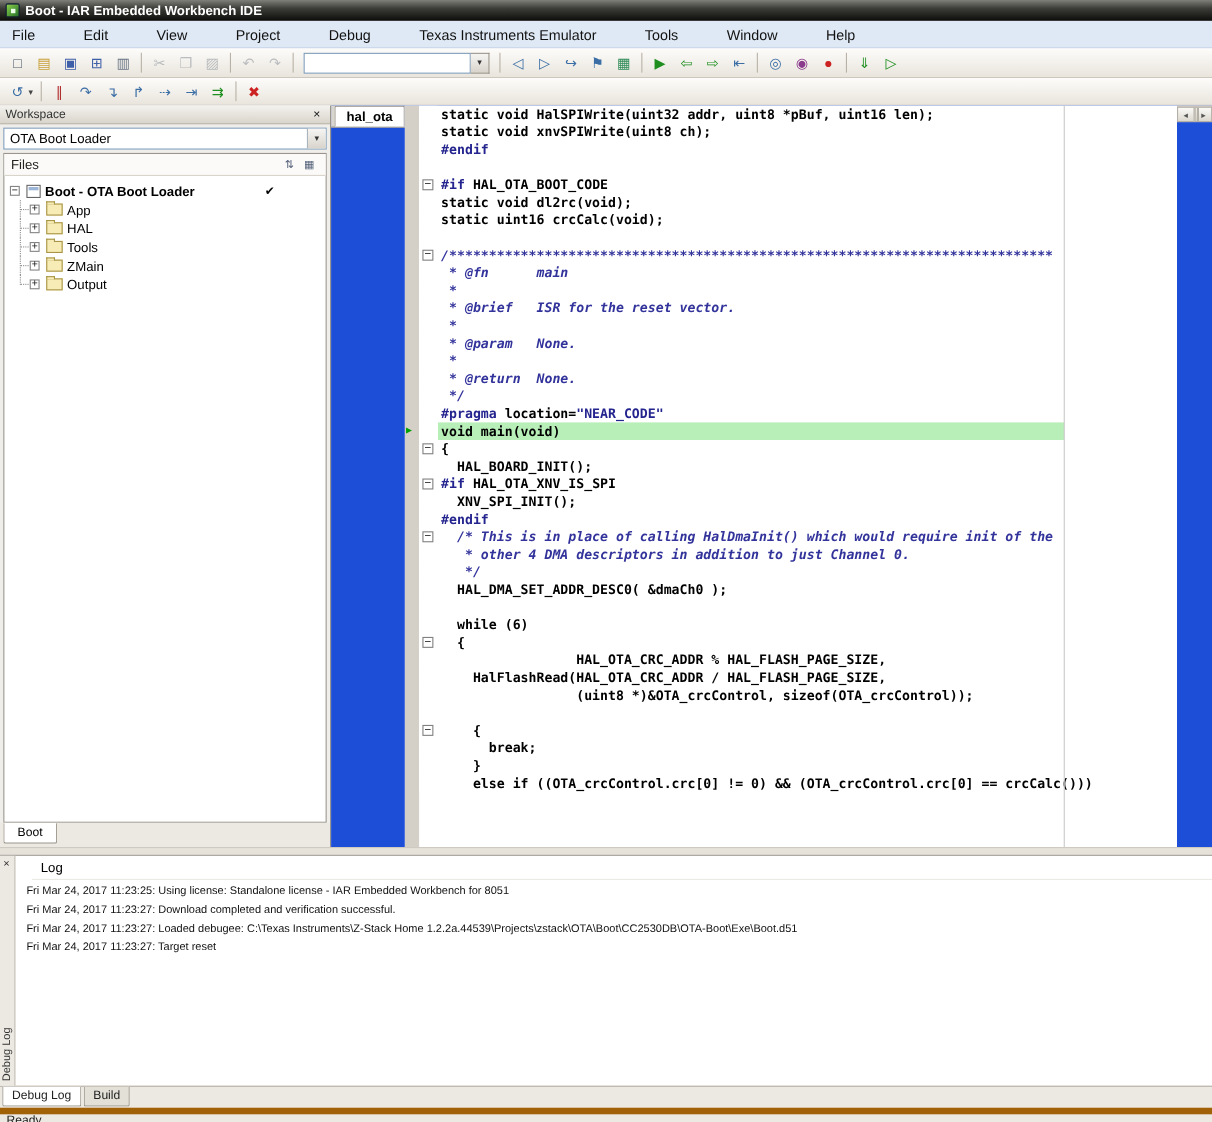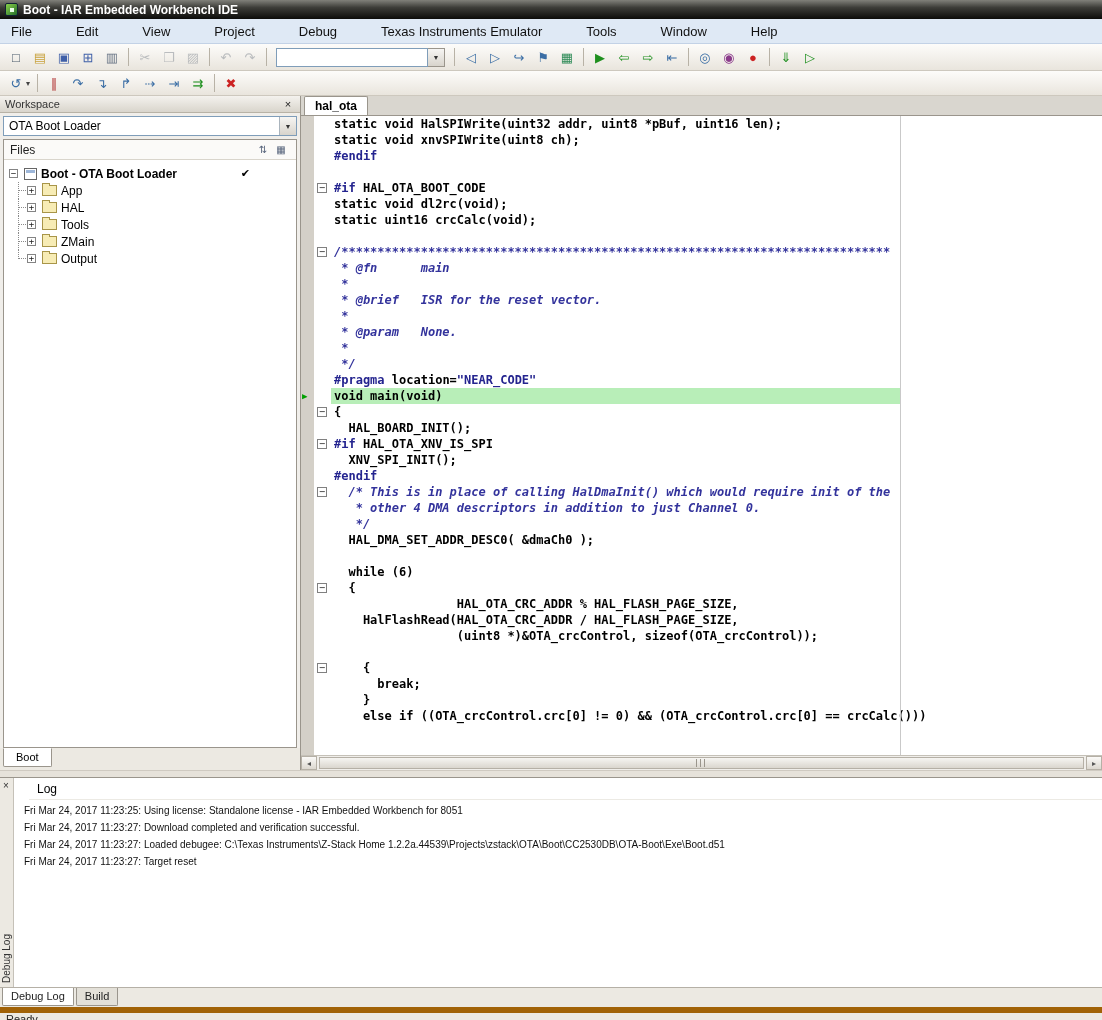--- a/index.html
+++ b/index.html
@@ -78,21 +78,21 @@
   .project-icon { width:13px; height:12px; flex:none; background:#fff; border:1px solid #666;
     margin:0 4px 0 3px; position:relative; }
   .project-icon::before { content:""; position:absolute; top:1px; left:1px; right:1px; height:3px; background:#9db6d8; }
   .tree-label.b { font-weight:bold; }
   .tree-check { margin-left:auto; margin-right:46px; font-size:11px; color:#000; }
   .ws-tabs { height:22px; flex:none; background:#ece9e2; display:flex; align-items:flex-start; padding:0 3px; }
   .ws-tab { background:#fff; border:1px solid #9a958c; border-top:1px solid #fff; padding:2px 12px 3px;
     font-size:11px; border-radius:0 0 2px 2px; }
 
   
-  .editor { flex:1; min-width:0; display:flex; flex-direction:column; background:#1d4ed8; }
+  .editor { flex:1; min-width:0; display:flex; flex-direction:row; background:#1d4ed8; }
   .ed-tabbar { height:20px; flex:none; background:#d9d6cf; border-bottom:1px solid #9a958c;
     display:flex; align-items:flex-end; padding-left:3px; }
   .ed-tab { background:#fff; border:1px solid #9a958c; border-bottom:none; padding:2px 10px 2px;
     font-size:12px; font-weight:bold; border-radius:2px 2px 0 0; }
   .ed-content { flex:1; min-height:0; position:relative; overflow:hidden; background:#fff; }
   .margin-line { position:absolute; left:599px; top:0; bottom:0; width:1px; background:#c9c9c9; }
   .gut-strip { position:absolute; left:0; top:0; bottom:0; width:13px; background:#d4d0c8; }
   .code-line { display:flex; height:16px; line-height:16px; white-space:pre; position:relative;
     font-family:"DejaVu Sans Mono",monospace; font-size:12px; font-weight:bold; }
   .gut { width:13px; flex:none; position:relative; }
@@ -290,20 +290,21 @@
             <div class="code-line"><span class="gut"></span><span class="fold"></span><span class="txt"><span class="c-pl">static void dl2rc(void);</span></span></div>
             <div class="code-line"><span class="gut"></span><span class="fold"></span><span class="txt"><span class="c-pl">static uint16 crcCalc(void);</span></span></div>
             <div class="code-line"><span class="gut"></span><span class="fold"></span><span class="txt"></span></div>
             <div class="code-line"><span class="gut"></span><span class="fold"><span class="fold-box">−</span></span><span class="txt"><span class="c-cm">/****************************************************************************</span></span></div>
             <div class="code-line"><span class="gut"></span><span class="fold"></span><span class="txt"><span class="c-cm"> * @fn      main</span></span></div>
             <div class="code-line"><span class="gut"></span><span class="fold"></span><span class="txt"><span class="c-cm"> *</span></span></div>
             <div class="code-line"><span class="gut"></span><span class="fold"></span><span class="txt"><span class="c-cm"> * @brief   ISR for the reset vector.</span></span></div>
             <div class="code-line"><span class="gut"></span><span class="fold"></span><span class="txt"><span class="c-cm"> *</span></span></div>
             <div class="code-line"><span class="gut"></span><span class="fold"></span><span class="txt"><span class="c-cm"> * @param   None.</span></span></div>
             <div class="code-line"><span class="gut"></span><span class="fold"></span><span class="txt"><span class="c-cm"> *</span></span></div>
+            <div class="code-line"><span class="gut"></span><span class="fold"></span><span class="txt"><span class="c-cm"> * @return  None.</span></span></div>
             <div class="code-line"><span class="gut"></span><span class="fold"></span><span class="txt"><span class="c-cm"> */</span></span></div>
             <div class="code-line"><span class="gut"></span><span class="fold"></span><span class="txt"><span class="c-pp">#pragma</span><span class="c-pl"> location=</span><span class="c-st">"NEAR_CODE"</span></span></div>
             <div class="code-line"><span class="gut"><span class="exec-arrow">▶</span></span><span class="fold"></span><span class="txt hl"><span class="c-pl">void main(void)</span></span></div>
             <div class="code-line"><span class="gut"></span><span class="fold"><span class="fold-box">−</span></span><span class="txt"><span class="c-pl">{</span></span></div>
             <div class="code-line"><span class="gut"></span><span class="fold"></span><span class="txt"><span class="c-pl">  HAL_BOARD_INIT();</span></span></div>
             <div class="code-line"><span class="gut"></span><span class="fold"><span class="fold-box">−</span></span><span class="txt"><span class="c-pp">#if</span><span class="c-pl"> HAL_OTA_XNV_IS_SPI</span></span></div>
             <div class="code-line"><span class="gut"></span><span class="fold"></span><span class="txt"><span class="c-pl">  XNV_SPI_INIT();</span></span></div>
             <div class="code-line"><span class="gut"></span><span class="fold"></span><span class="txt"><span class="c-pp">#endif</span></span></div>
             <div class="code-line"><span class="gut"></span><span class="fold"><span class="fold-box">−</span></span><span class="txt"><span class="c-cm">  /* This is in place of calling HalDmaInit() which would require init of the</span></span></div>
             <div class="code-line"><span class="gut"></span><span class="fold"></span><span class="txt"><span class="c-cm">   * other 4 DMA descriptors in addition to just Channel 0.</span></span></div>

